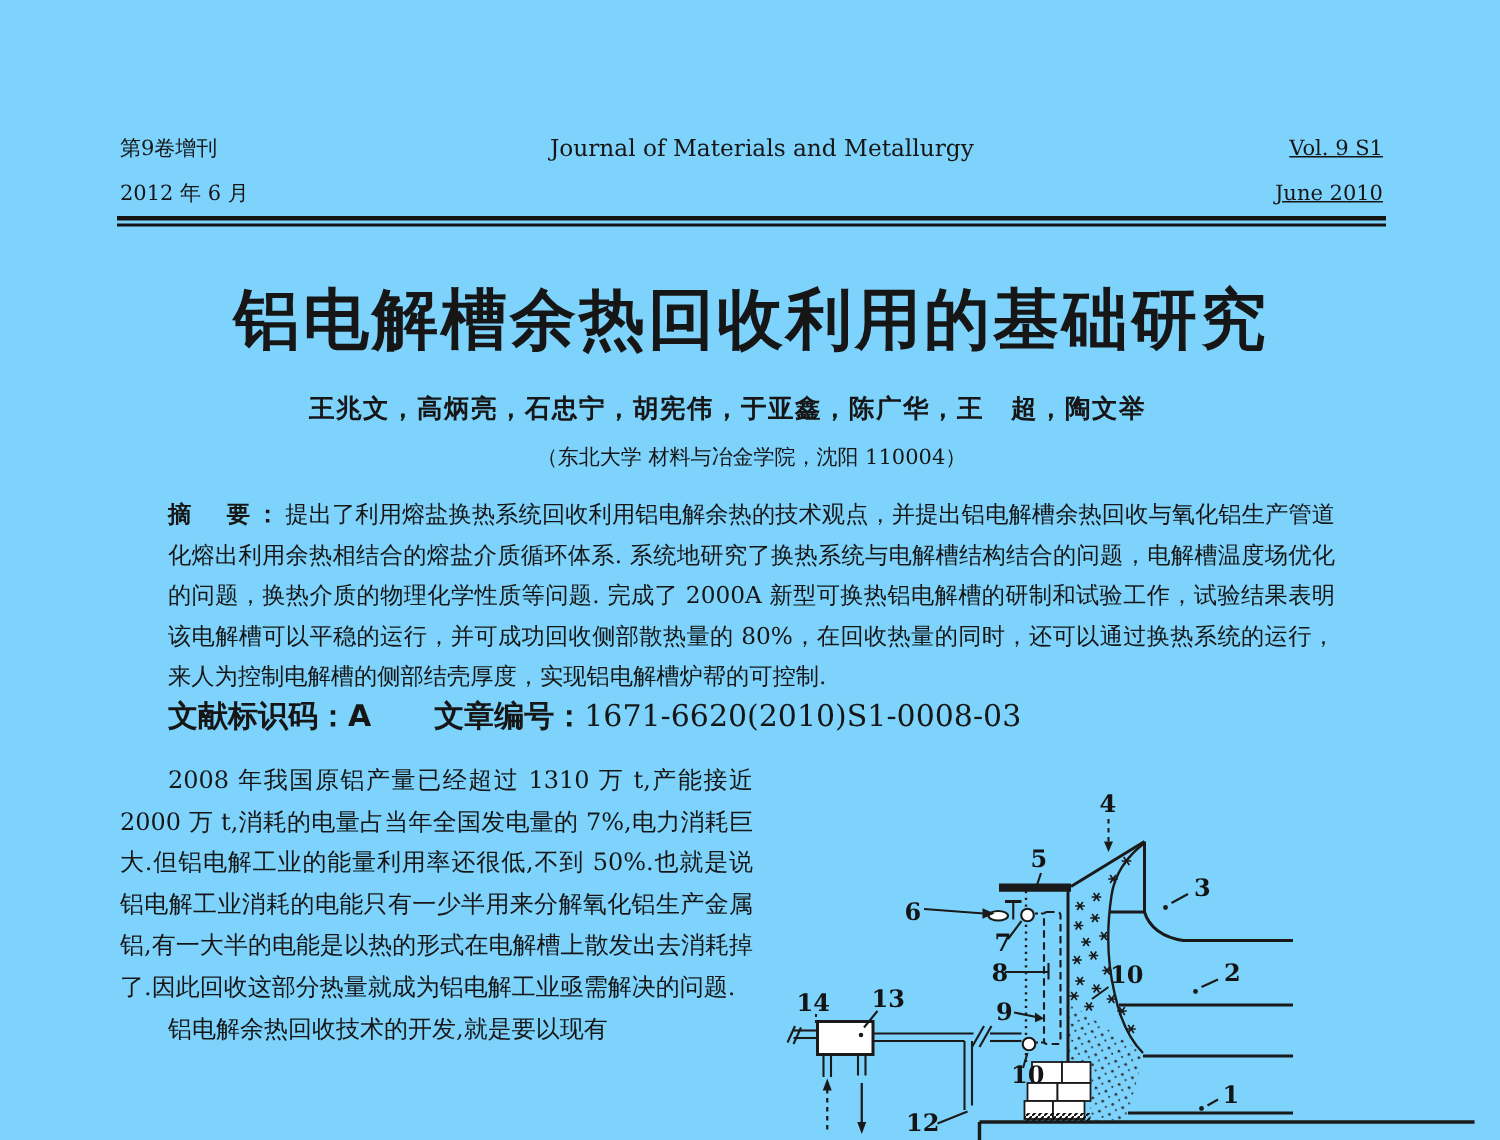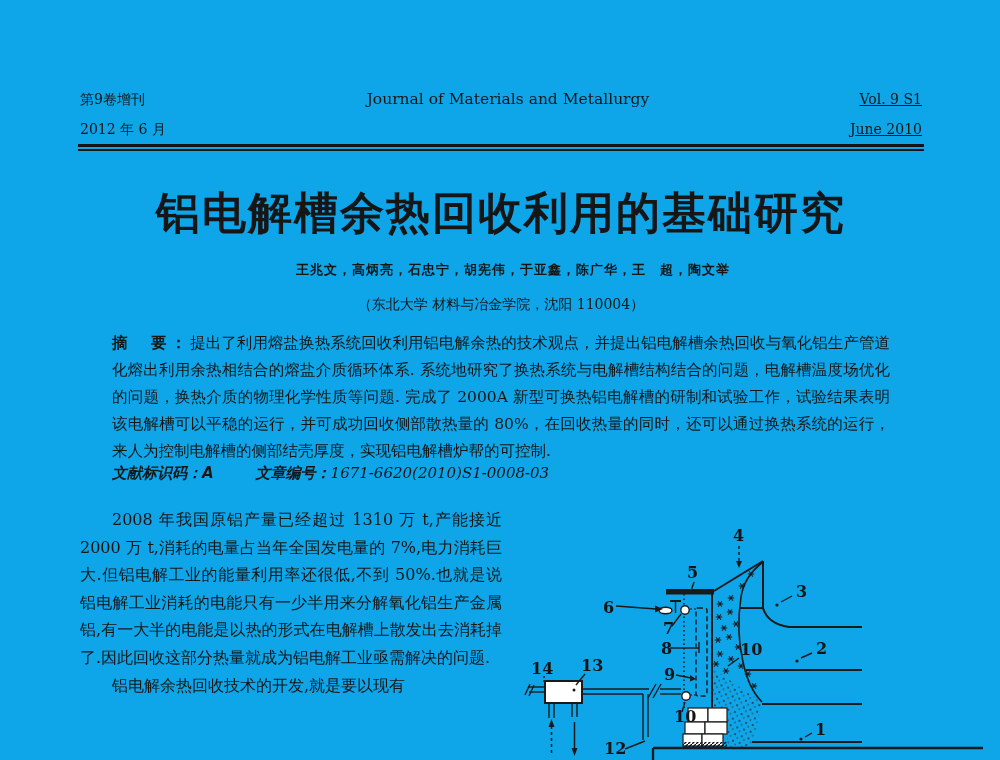--- a/index.html
+++ b/index.html
@@ -1,41 +1,41 @@
 <!DOCTYPE html>
 <html><head>
 <meta charset="utf-8">
 <style>
   html,body{margin:0;padding:0;}
   body{width:1000px;height:760px;background:#ffffff;overflow:hidden;
        font-family:"DejaVu Serif", serif;color:#161616;}
-  .page{position:relative;width:1000px;height:760px;background:#0ea5e9;}
+  .page{position:relative;width:1000px;height:760px;background:#7dd3fc;}
 
   
   .hdr{position:absolute;top:84px;left:80px;width:842px;display:flex;justify-content:space-between;}
   .hdr-left,.hdr-right{font-size:14px;line-height:30px;white-space:nowrap;}
   .hdr-right{text-align:right;text-decoration:underline;}
   .hdr-center{text-align:center;}
   .jt-cn{font-size:17px;font-weight:bold;letter-spacing:4px;line-height:28px;}
   .jt-en{font-size:15.5px;line-height:30px;}
   .rule{position:absolute;top:144px;left:78px;width:846px;height:2px;
         border-top:3px solid #141414;border-bottom:2px solid #141414;}
 
   
   .title{position:absolute;top:184px;left:80px;width:842px;margin:0;text-align:center;
          font-family:"DejaVu Sans", sans-serif;font-size:44px;font-weight:bold;letter-spacing:2px;}
-  .authors{position:absolute;top:261px;left:92px;width:842px;text-align:center;
-           font-size:13px;font-weight:bold;letter-spacing:1px;}
+  .authors{position:absolute;top:261px;left:64px;width:842px;text-align:center;
+           font-size:17px;font-weight:bold;letter-spacing:1px;}
   .affil{position:absolute;top:296px;left:80px;width:842px;text-align:center;font-size:14px;}
 
   
   .abstract{position:absolute;top:330px;left:112px;width:778px;margin:0;
             font-size:15.5px;line-height:27px;text-align:justify;}
   .ab-label{font-family:"DejaVu Sans", sans-serif;font-weight:bold;letter-spacing:4px;}
-  .meta{position:absolute;top:464px;left:112px;font-size:15px;font-style:italic;}
+  .meta{position:absolute;top:464px;left:112px;font-size:20px;}
   .meta .lbl{font-family:"DejaVu Sans", sans-serif;font-weight:bold;}
   .meta .gap{margin-left:42px;}
 
   
   .col-left{position:absolute;top:506px;left:80px;width:422px;
             font-size:16px;line-height:27.6px;text-align:justify;}
   .col-left p{margin:0;text-indent:2em;}
   .col-right{position:absolute;top:515px;left:510px;width:485px;height:245px;}
   svg{display:block;}
   svg text{font-family:"DejaVu Serif", serif;font-weight:bold;font-size:16px;fill:#141414;}

